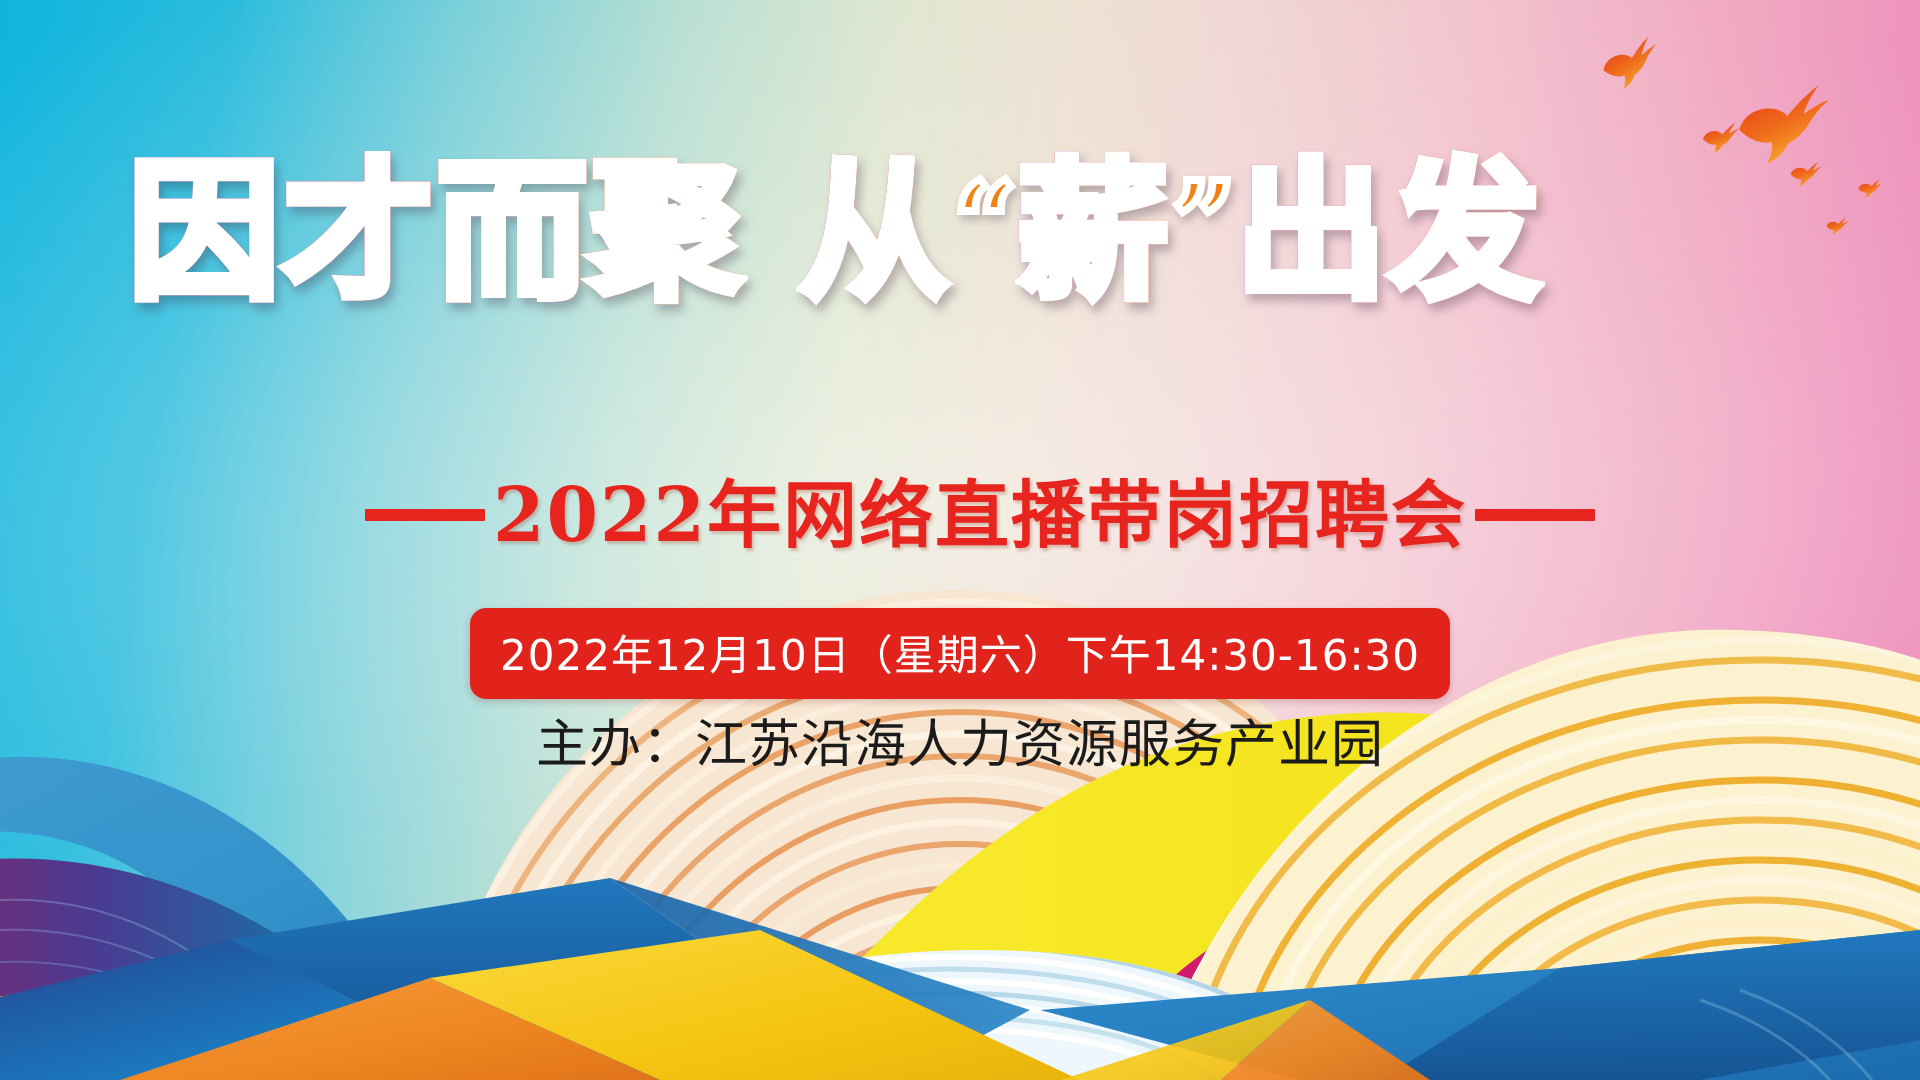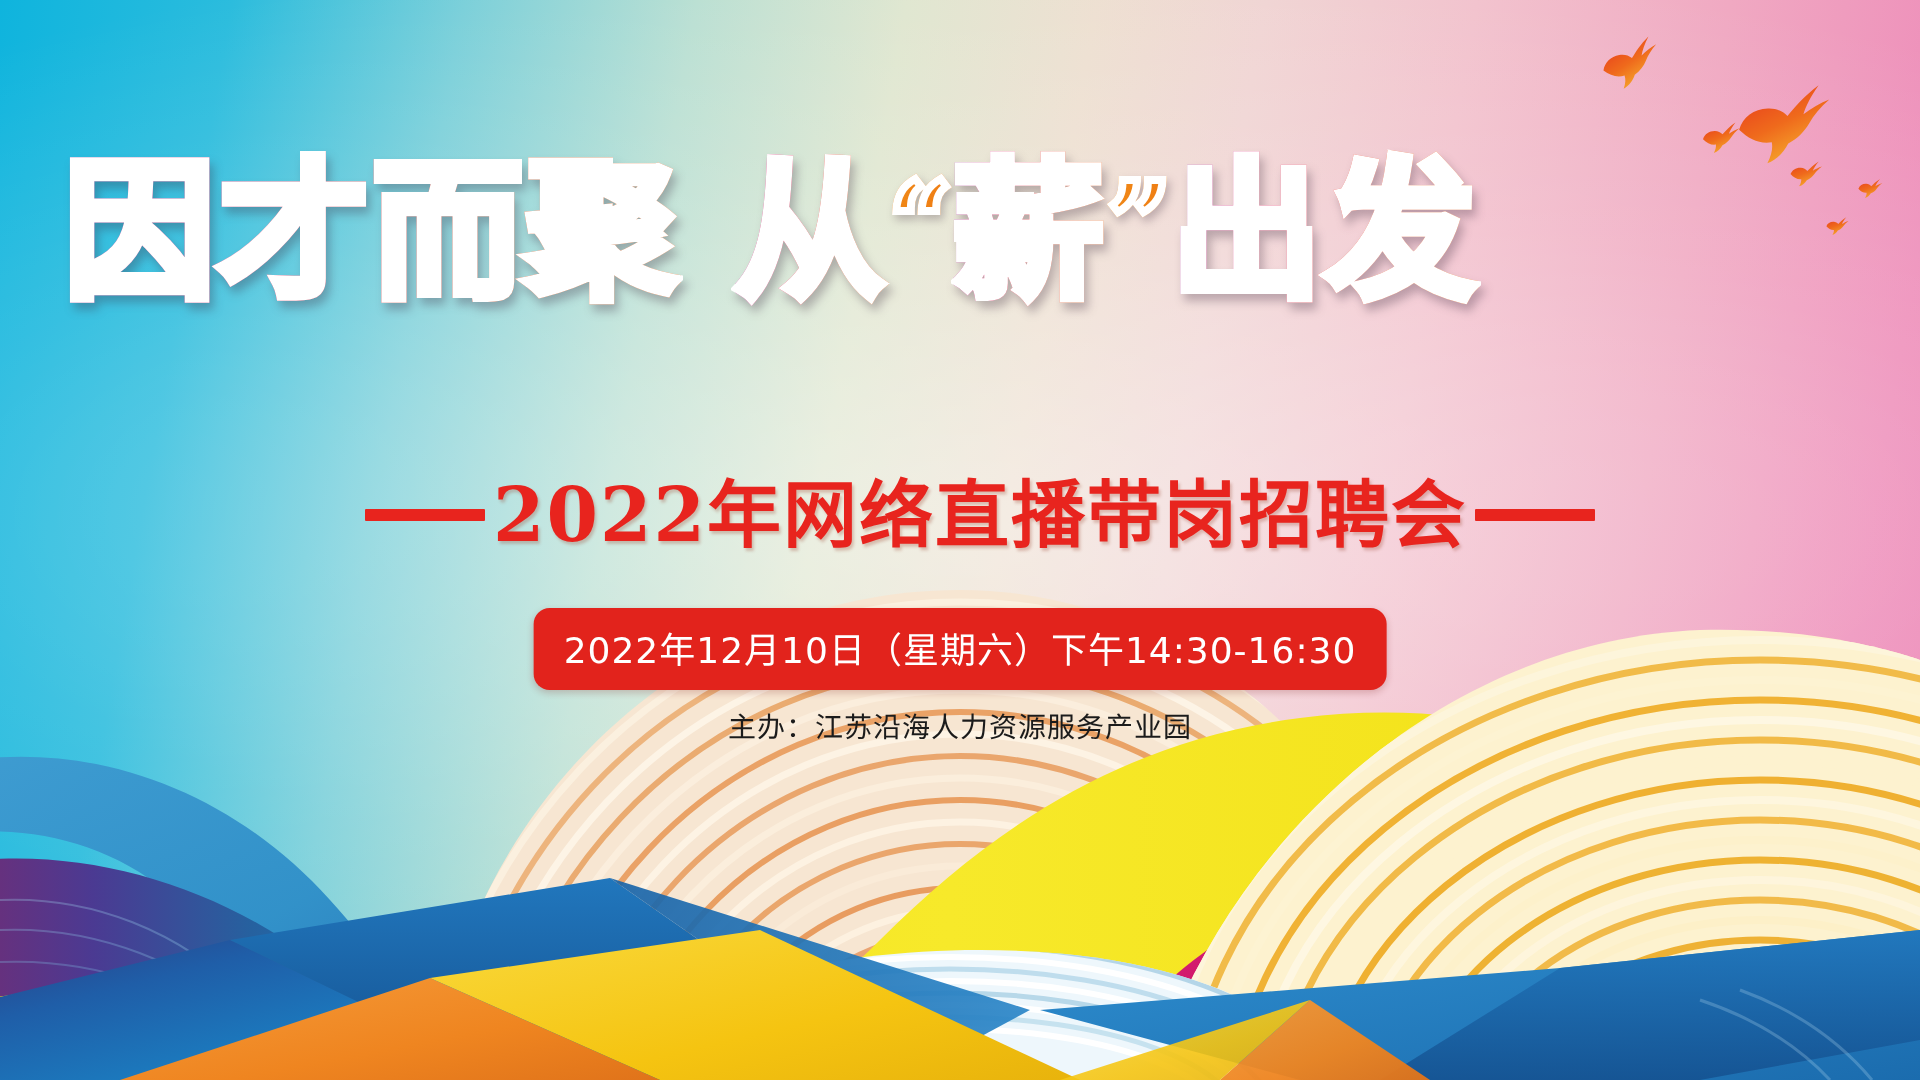--- a/index.html
+++ b/index.html
@@ -32,21 +32,21 @@
   }
 
   .layer{position:absolute;left:0;top:0;width:1920px;height:1080px;}
   #art-bottom{z-index:2;}
   #birds{z-index:3;}
   #content{z-index:6;position:absolute;left:0;top:0;width:1920px;height:1080px;}
 
   
   #headline{
     position:absolute;left:0;top:150px;width:1544px;
-    text-align:center;
+    text-align:right;
     white-space:nowrap;
   }
   #headline .hl{
     display:inline-block;
     font-family:"DejaVu Serif","Liberation Serif",serif;
     font-weight:700;
     font-size:150px;
     line-height:1.08;
     letter-spacing:4px;
     background-image:linear-gradient(96deg,
@@ -91,36 +91,36 @@
     display:inline-block;width:120px;height:12px;
     background:#e8241e;vertical-align:20px;margin:0 8px;
     border-radius:1px;
   }
 
   
   #date-badge{
     position:absolute;left:50%;top:608px;transform:translateX(-50%);
     background:#e2231c;
     color:#ffffff;
-    font-size:36px;
+    font-size:42px;
     font-weight:400;
     letter-spacing:1px;
     padding:13px 30px 17px 30px;
     border-radius:16px;
     white-space:nowrap;
     box-shadow:0 3px 7px rgba(120,20,20,.22);
     font-family:"DejaVu Sans","Liberation Sans",sans-serif;
   }
 
   
   #organisers{
     position:absolute;left:50%;top:706px;transform:translateX(-50%);
     text-align:left;
     color:#1b1b1b;
-    font-size:28px;
+    font-size:52px;
     line-height:1.42;
     letter-spacing:1px;
     white-space:nowrap;
     font-family:"DejaVu Sans","Liberation Sans",sans-serif;
   }
   #organisers div{padding:2px 0;}
 </style>
 </head>
 <body>
 

